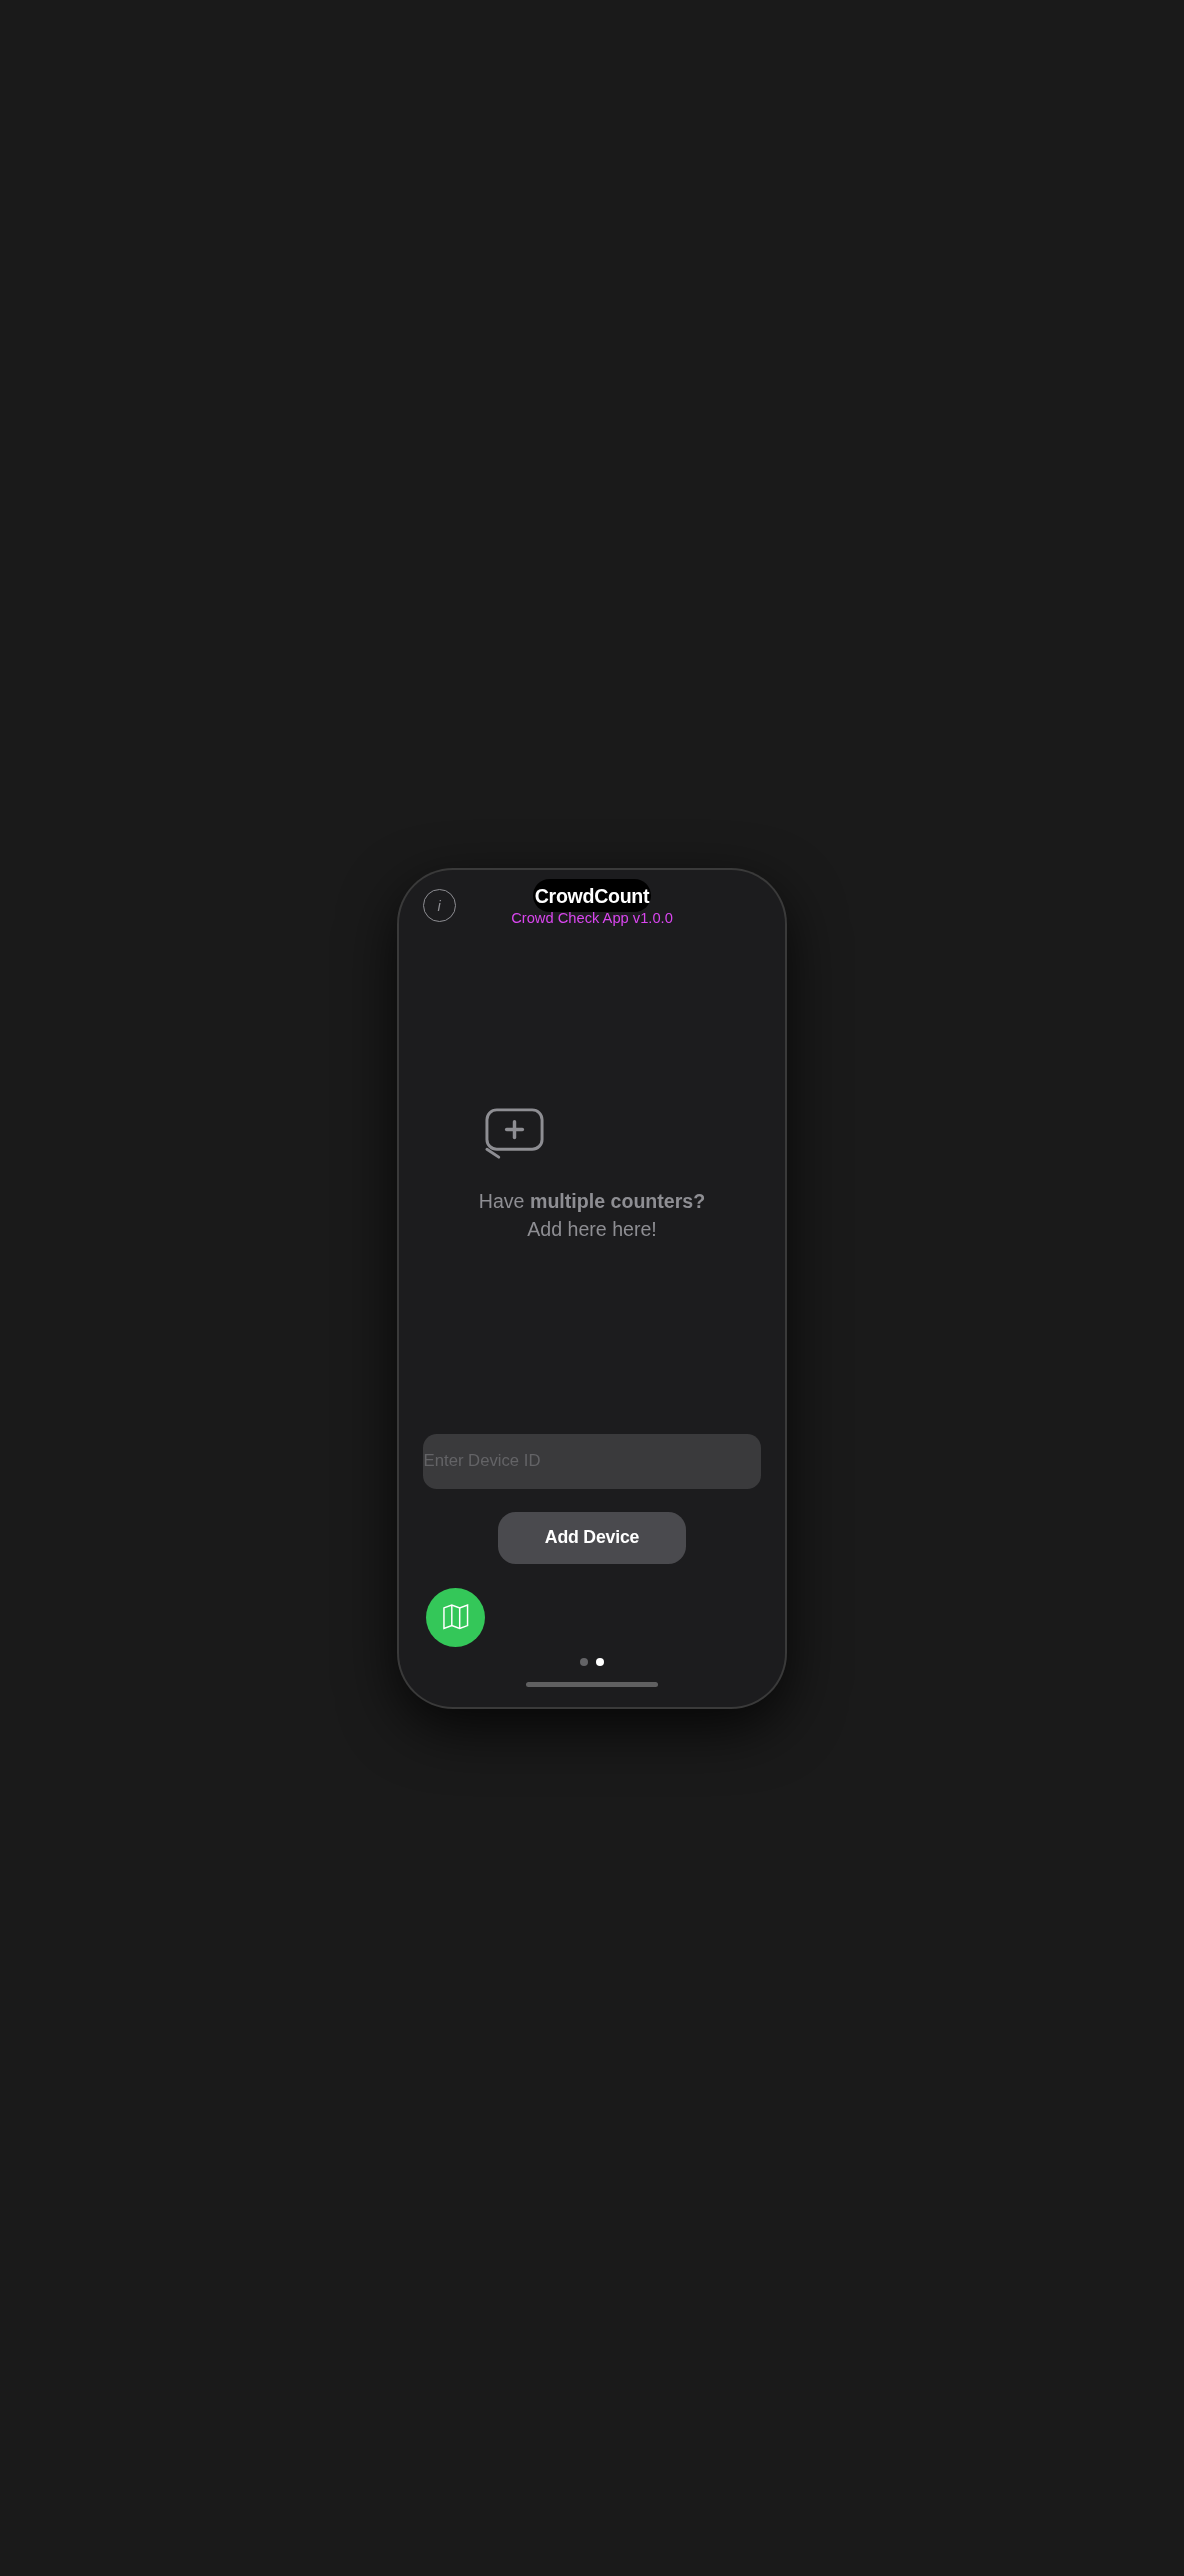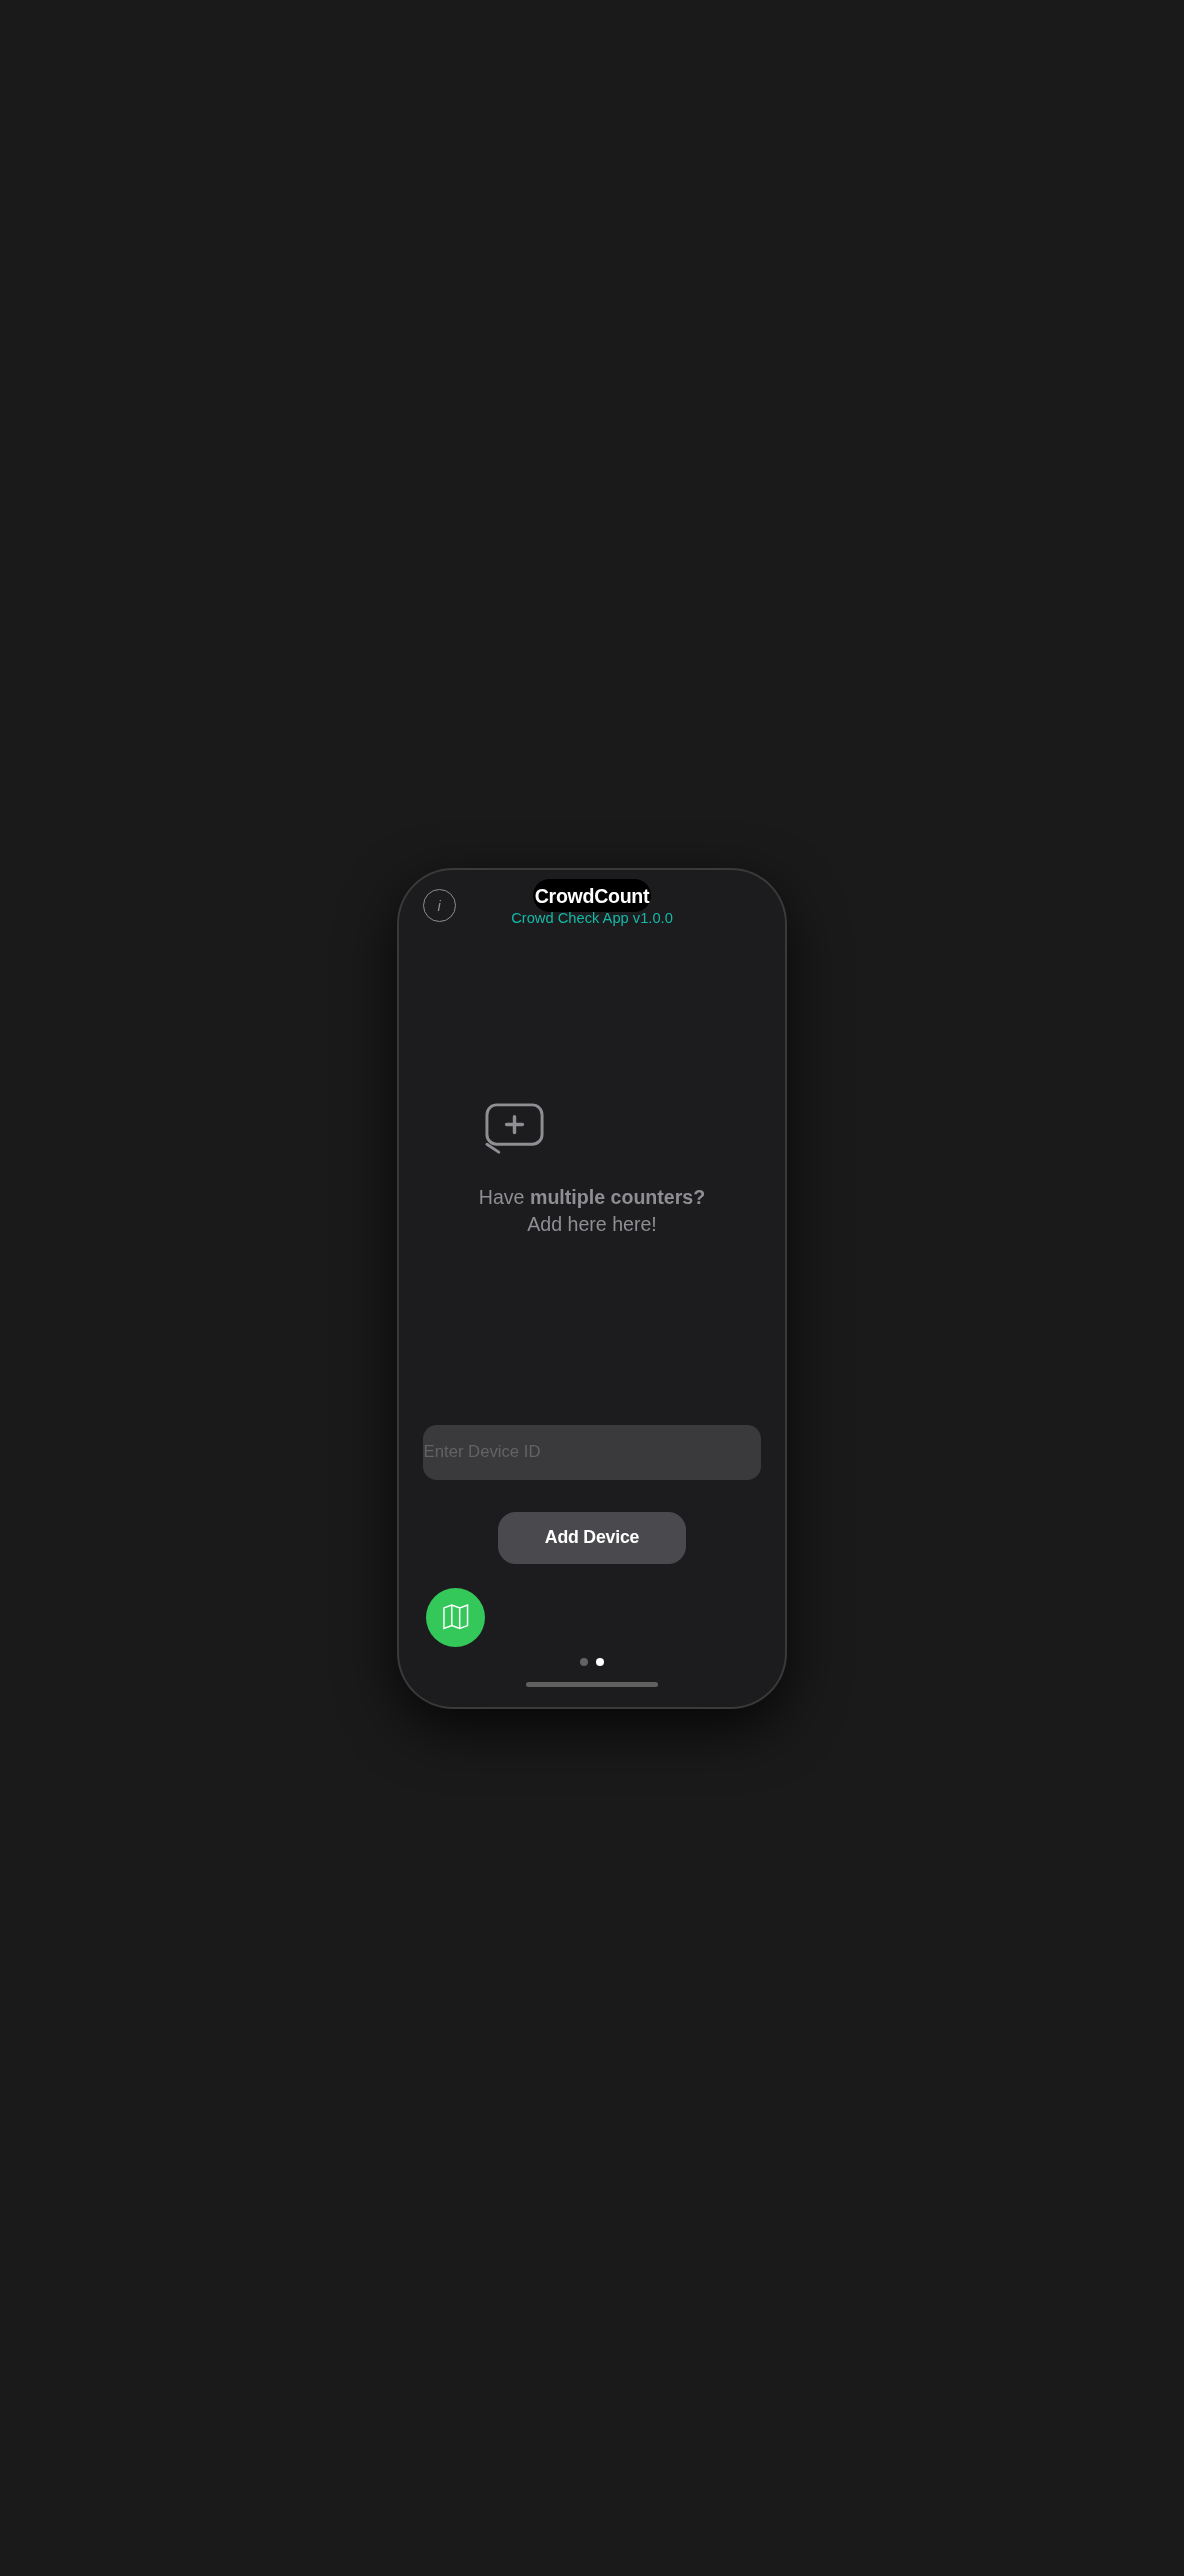--- a/index.html
+++ b/index.html
@@ -168,21 +168,21 @@
     .app-title {
       font-size: 19.6px;
       font-weight: 700;
       color: #ffffff;
       letter-spacing: -0.3px;
     }
 
     .app-subtitle {
       font-size: 14.7px;
       font-weight: 400;
-      color: #14b8a6;
+      color: #d946ef;
     }
 
     
     .center-section {
       flex: 1;
       display: flex;
       flex-direction: column;
       align-items: flex-start;
       justify-content: center;
       gap: 19.6px;
@@ -255,21 +255,21 @@
     .add-device-button {
       align-self: center;
       background: #4a4a4e;
       border: none;
       border-radius: 17.7px;
       padding: 15.7px 47px;
       font-size: 17.7px;
       font-weight: 600;
       color: #ffffff;
       cursor: pointer;
-      margin-top: 20px;
+      margin-top: 11px;
       font-family: inherit;
       letter-spacing: -0.2px;
     }
 
     
     .bottom-section {
       padding: 0 23.6px 19.6px 23.6px;
       display: flex;
       flex-direction: column;
       align-items: center;

